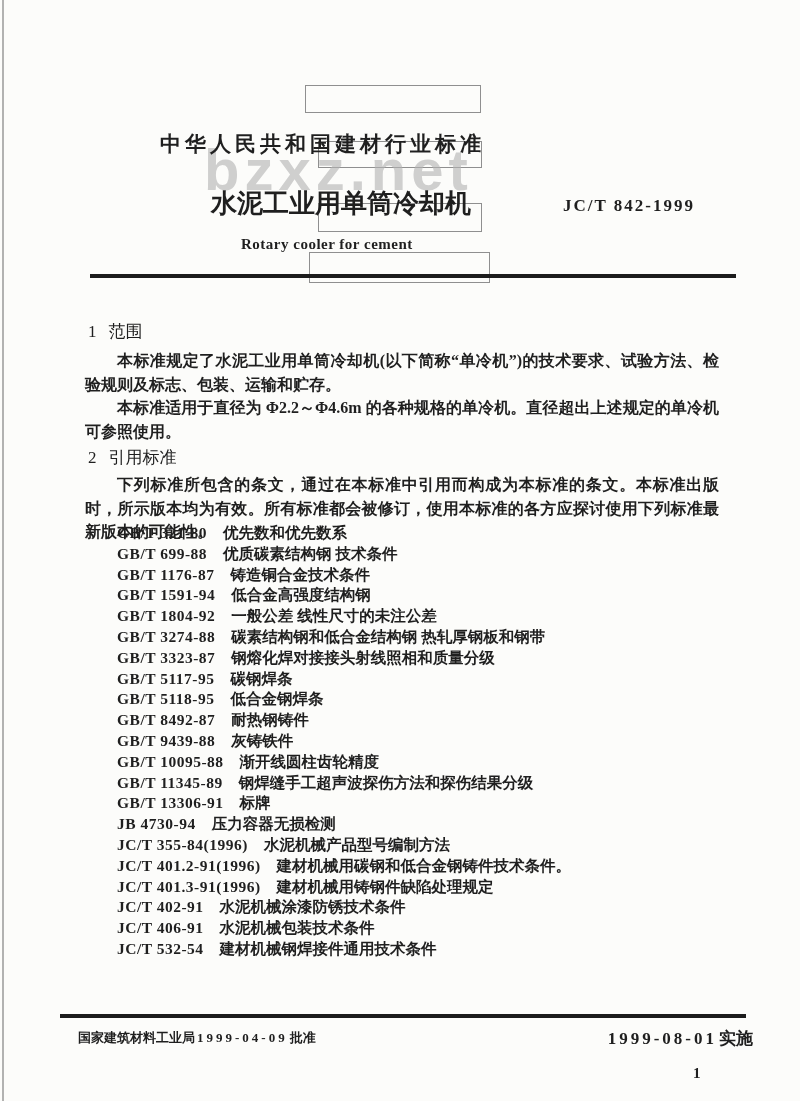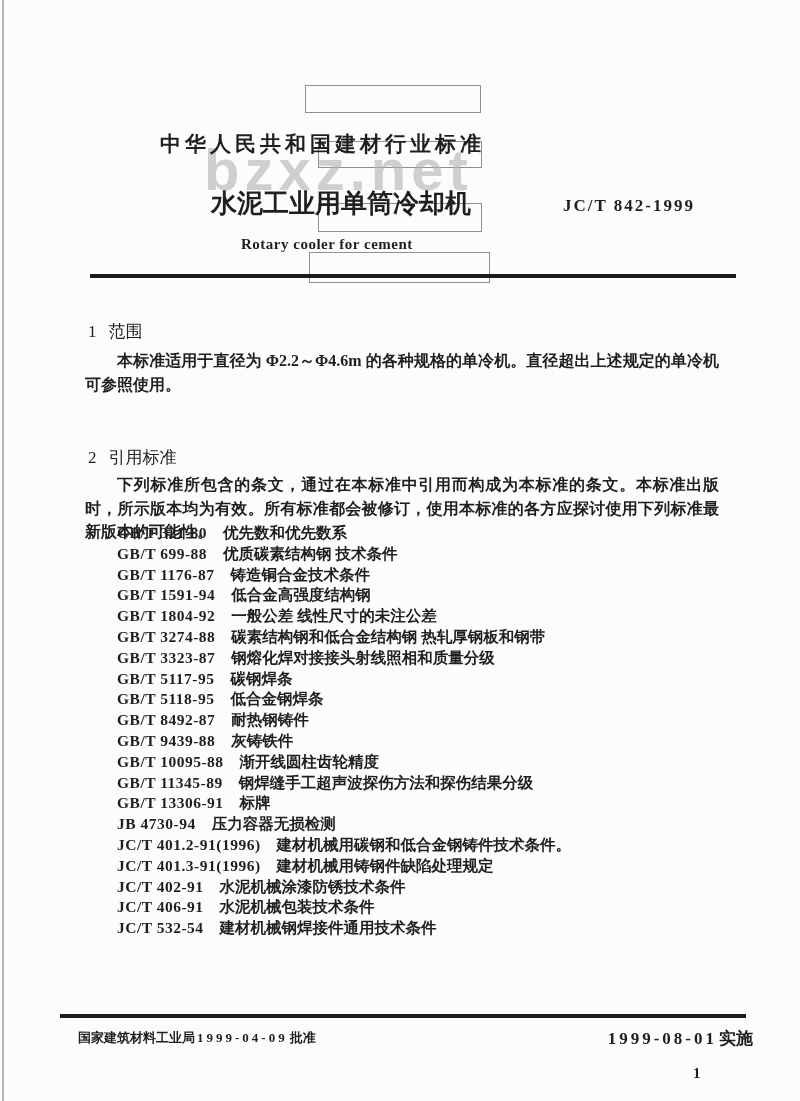--- a/index.html
+++ b/index.html
@@ -168,20 +168,21 @@
   <div class="std-code">JC/T 842-1999</div>
 
   <div class="doc-title-en">Rotary cooler for cement</div>
 
   <div class="header-rule"></div>
 
   <div class="sec-heading sec1-heading">
     <span class="sec-num">1</span><span>范围</span>
   </div>
   <div class="body-par sec1-paras">
+    <p>本标准规定了水泥工业用单筒冷却机(以下简称“单冷机”)的技术要求、试验方法、检验规则及标志、包装、运输和贮存。</p>
     <p>本标准适用于直径为 Φ2.2～Φ4.6m 的各种规格的单冷机。直径超出上述规定的单冷机可参照使用。</p>
   </div>
 
   <div class="sec-heading sec2-heading">
     <span class="sec-num">2</span><span>引用标准</span>
   </div>
   <div class="body-par sec2-paras">
     <p>下列标准所包含的条文，通过在本标准中引用而构成为本标准的条文。本标准出版时，所示版本均为有效。所有标准都会被修订，使用本标准的各方应探讨使用下列标准最新版本的可能性。</p>
   </div>
 
@@ -226,20 +227,23 @@
       <div class="ref-item" style="">
       <span class="ref-code">GB/T 11345-89</span><span class="ref-title">钢焊缝手工超声波探伤方法和探伤结果分级</span>
     </div>
       <div class="ref-item" style="">
       <span class="ref-code">GB/T 13306-91</span><span class="ref-title">标牌</span>
     </div>
       <div class="ref-item" style="">
       <span class="ref-code">JB 4730-94</span><span class="ref-title">压力容器无损检测</span>
     </div>
       <div class="ref-item" style="">
+      <span class="ref-code">JC/T 355-84(1996)</span><span class="ref-title">水泥机械产品型号编制方法</span>
+    </div>
+      <div class="ref-item" style="">
       <span class="ref-code">JC/T 401.2-91(1996)</span><span class="ref-title">建材机械用碳钢和低合金钢铸件技术条件。</span>
     </div>
       <div class="ref-item" style="">
       <span class="ref-code">JC/T 401.3-91(1996)</span><span class="ref-title">建材机械用铸钢件缺陷处理规定</span>
     </div>
       <div class="ref-item" style="">
       <span class="ref-code">JC/T 402-91</span><span class="ref-title">水泥机械涂漆防锈技术条件</span>
     </div>
       <div class="ref-item" style="">
       <span class="ref-code">JC/T 406-91</span><span class="ref-title">水泥机械包装技术条件</span>

